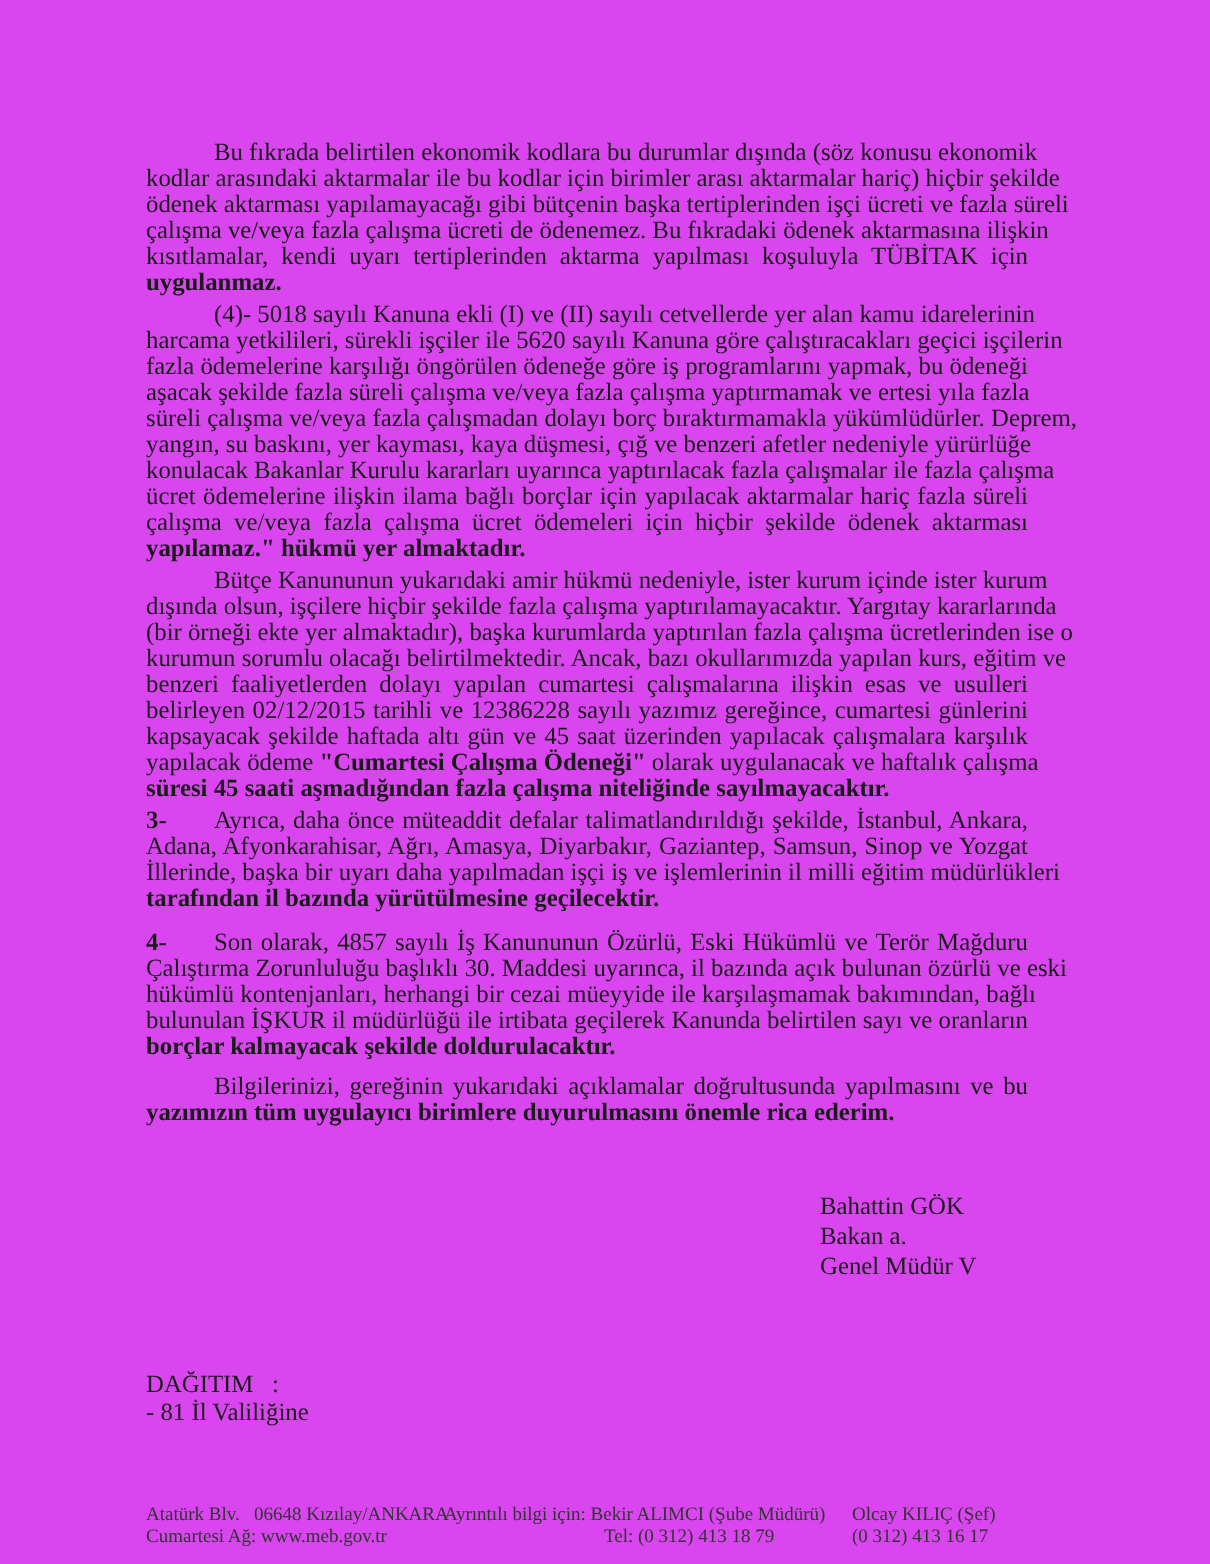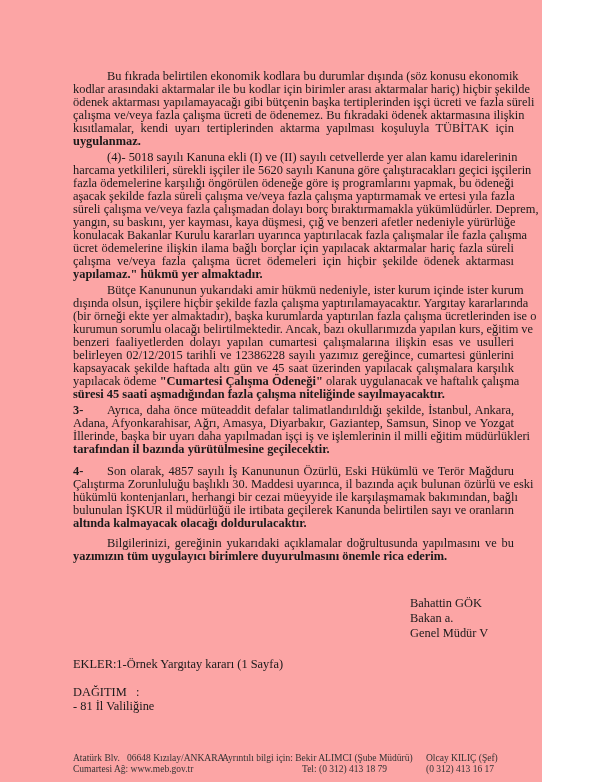--- a/index.html
+++ b/index.html
@@ -1,18 +1,18 @@
 <!DOCTYPE html>
 <html><head>
 <meta charset="utf-8">
 <style>
   html, body { margin:0; padding:0; background:#ffffff; }
   body { width:605px; height:782px; position:relative; overflow:hidden;
          font-family:"Liberation Serif", "DejaVu Serif", serif; color:#1a1a1a; }
-  .page { position:absolute; left:0; top:0; width:542px; height:782px; background:#fca5a5; }
+  .page { position:absolute; left:0; top:0; width:605px; height:782px; background:#d946ef; }
   .line { position:absolute; left:73px; width:441px; font-size:12.4px; line-height:13px;
           white-space:nowrap; text-align:justify; text-align-last:justify; }
   .line.last { text-align-last:left;font-weight:bold; }
   .line.indent { left:107px; width:407px; }
   .b { font-weight:bold; }
   .sig { position:absolute; font-size:12.4px; line-height:15px; text-align:left; width:130px; left:410px; }
   .left-block { position:absolute; left:73px; font-size:12.4px; line-height:14px; white-space:nowrap; }
   .u { }
   .footer { position:absolute; font-size:9.5px; line-height:10px; white-space:nowrap; color:#333; }
 </style>
@@ -60,35 +60,34 @@
     <div class="line" style="top:417px">Adana, Afyonkarahisar, Ağrı, Amasya, Diyarbakır, Gaziantep, Samsun, Sinop ve Yozgat</div>
     <div class="line" style="top:430px">İllerinde, başka bir uyarı daha yapılmadan işçi iş ve işlemlerinin il milli eğitim müdürlükleri</div>
     <div class="line last" style="top:443px">tarafından il bazında yürütülmesine geçilecektir.</div>
   </div>
 
   <div>
     <div class="line" style="top:465px"><span class="b" style="display:inline-block;width:34px;text-align:left">4-</span><span>Son olarak, 4857 sayılı İş Kanununun Özürlü, Eski Hükümlü ve Terör Mağduru</span></div>
     <div class="line" style="top:478px">Çalıştırma Zorunluluğu başlıklı 30. Maddesi uyarınca, il bazında açık bulunan özürlü ve eski</div>
     <div class="line" style="top:491px">hükümlü kontenjanları, herhangi bir cezai müeyyide ile karşılaşmamak bakımından, bağlı</div>
     <div class="line" style="top:504px">bulunulan İŞKUR il müdürlüğü ile irtibata geçilerek Kanunda belirtilen sayı ve oranların</div>
-    <div class="line last" style="top:517px">altında kalmayacak olacağı doldurulacaktır.</div>
+    <div class="line last" style="top:517px">borçlar kalmayacak şekilde doldurulacaktır.</div>
   </div>
 
   <div>
     <div class="line indent" style="top:537px">Bilgilerinizi, gereğinin yukarıdaki açıklamalar doğrultusunda yapılmasını ve bu</div>
     <div class="line last" style="top:550px">yazımızın tüm uygulayıcı birimlere duyurulmasını önemle rica ederim.</div>
   </div>
 
   <div>
     <div class="sig" style="top:596px">Bahattin GÖK</div>
     <div class="sig" style="top:611px">Bakan a.</div>
     <div class="sig" style="top:626px">Genel Müdür V</div>
   </div>
 
-  <div class="left-block" style="top:657px">EKLER:1-Örnek Yargıtay kararı (1 Sayfa)</div>
 
   <div class="left-block u" style="top:685px; white-space:pre">DAĞITIM   :</div>
   <div class="left-block" style="top:699px">- 81 İl Valiliğine</div>
 
   <div>
     <div class="footer" style="left:73px; top:753px; white-space:pre">Atatürk Blv.   06648 Kızılay/ANKARA</div>
     <div class="footer" style="left:73px; top:764px">Cumartesi Ağ: www.meb.gov.tr</div>
     <div class="footer" style="left:222px; top:753px">Ayrıntılı bilgi için: Bekir ALIMCI (Şube Müdürü)</div>
     <div class="footer" style="left:302px; top:764px">Tel: (0 312) 413 18 79</div>
     <div class="footer" style="left:426px; top:753px">Olcay KILIÇ (Şef)</div>

